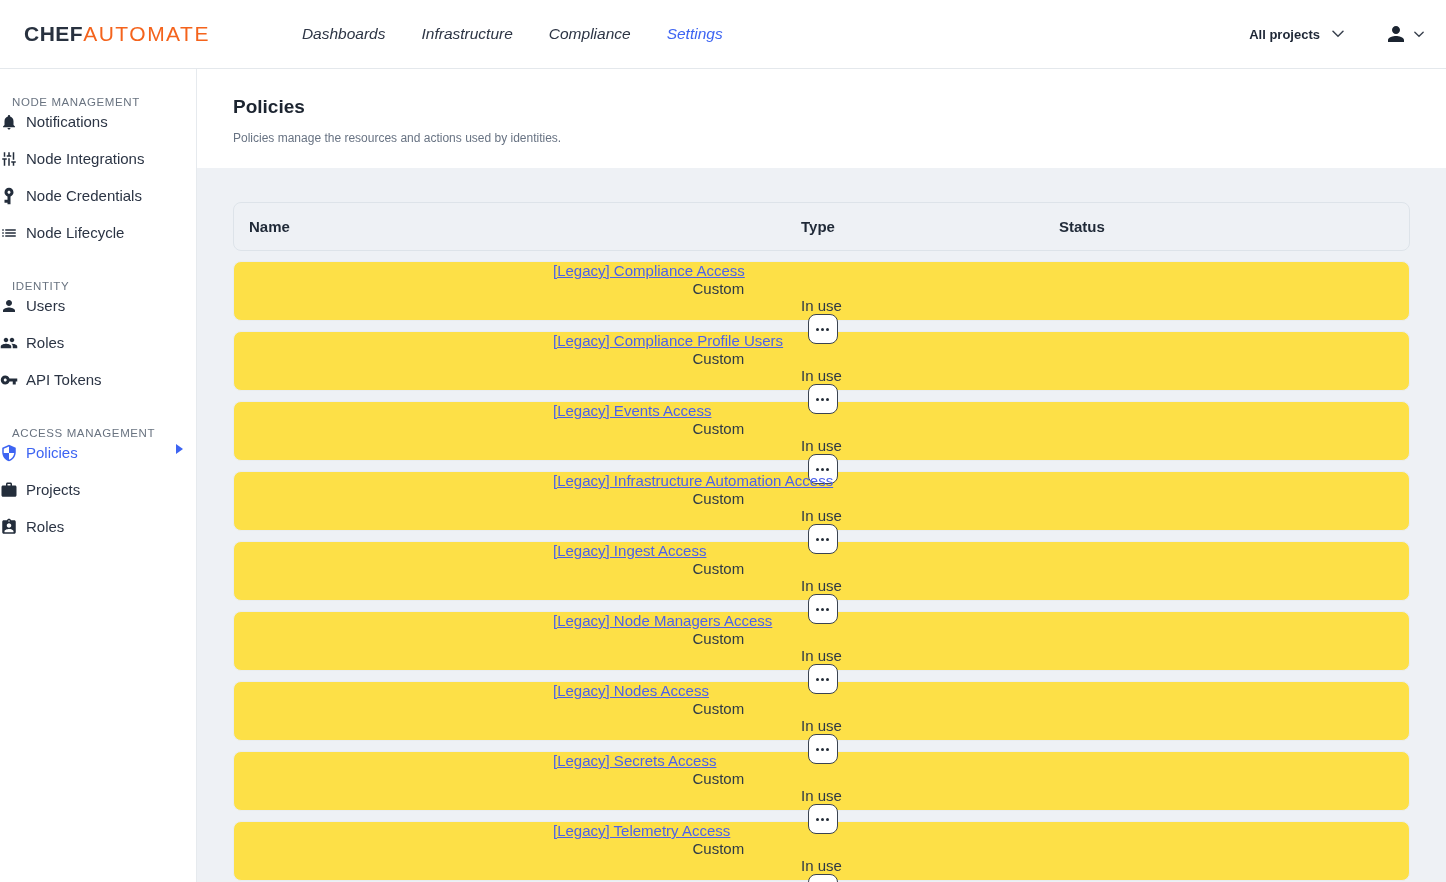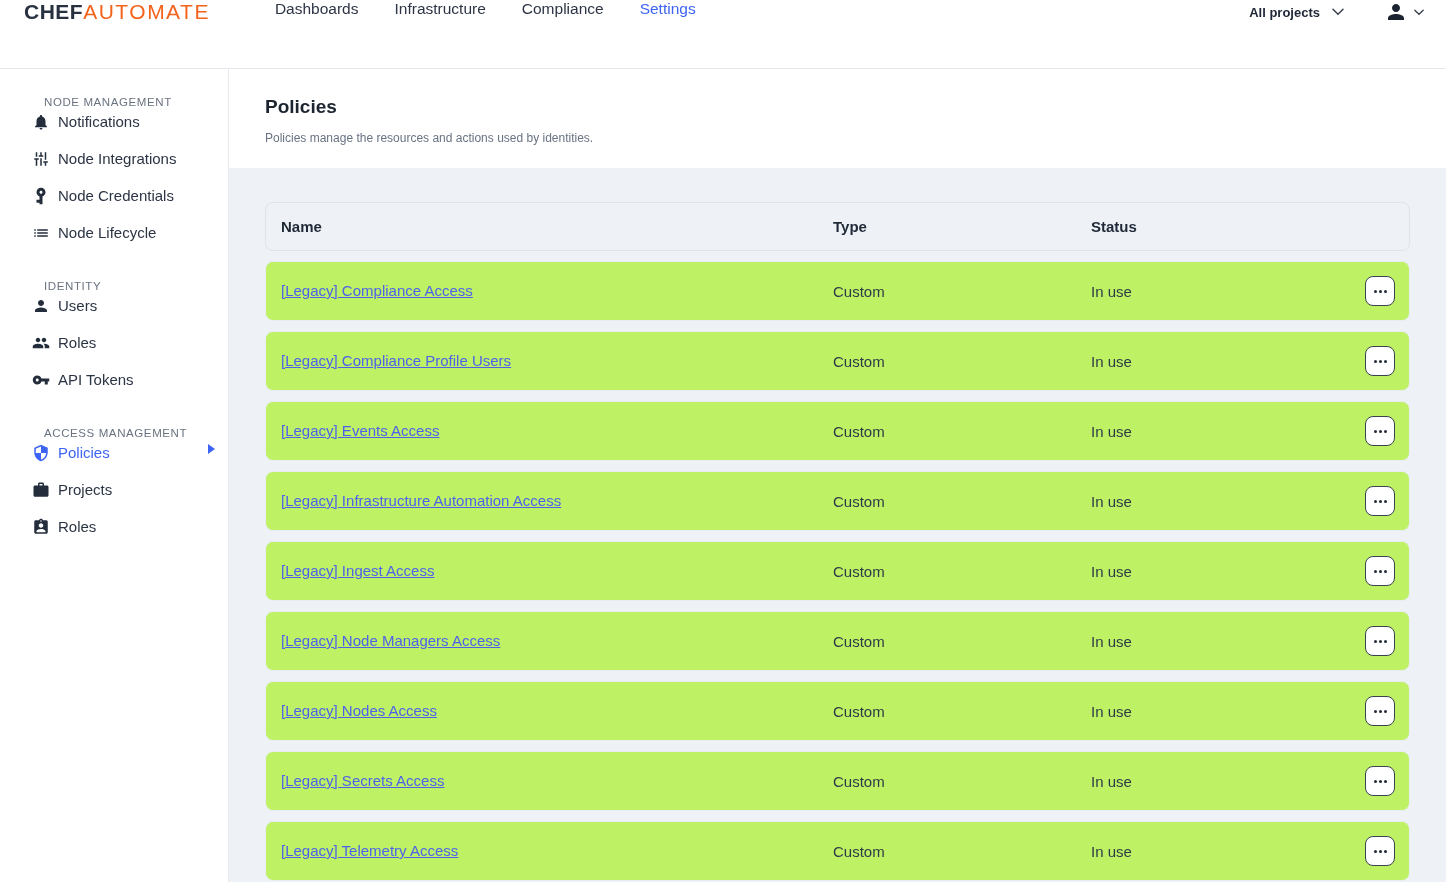--- a/index.html
+++ b/index.html
@@ -10,52 +10,52 @@
     color: #2b3444;
     overflow: hidden;
   }
 
   
   .topbar {
     height: 69px;
     background: #ffffff;
     border-bottom: 1px solid #e4e8ec;
     display: flex;
-    align-items: flex-start;
+    align-items: center;
   }
   .logo {
     margin-left: 24px;
     font-size: 21px;
     letter-spacing: 0.5px;
     white-space: nowrap;
     cursor: pointer;
   }
   .logo .chef { font-weight: bold; color: #28313f; }
   .logo .automate { font-weight: normal; color: #f4631c; letter-spacing: 1.5px; }
 
-  .main-nav { display: flex; margin-left: 65px; }
+  .main-nav { display: flex; margin-left: 92px; font-style: italic; }
   .nav-item {
     font-size: 15.5px;
     color: #2d3545;
     margin-right: 36px;
     cursor: pointer;
     text-decoration: none;
   }
   .nav-item.active { color: #3d64f2; }
 
   .topbar-right { margin-left: auto; display: flex; align-items: center; padding-right: 22px; }
   .projects-filter { display: flex; align-items: center; cursor: pointer; }
   .projects-filter .label { font-size: 13px; font-weight: bold; color: #1e2736; }
   .chev { margin-left: 12px; color: #39414e; display: inline-flex; }
   .user-menu { display: flex; align-items: center; margin-left: 40px; cursor: pointer; }
   .user-menu svg.person { color: #1b2430; }
   .user-menu .chev { margin-left: 6px; }
 
   
-  .layout { display: flex; height: 813px; margin-left: 32px; }
+  .layout { display: flex; height: 813px; }
 
   
   .sidebar {
     width: 197px;
     background: #ffffff;
     border-right: 1px solid #e6eaee;
     padding-top: 8px;
     flex: none;
   }
   .side-section-title {
@@ -107,23 +107,24 @@
   .cell-name { width: 567px; padding-left: 15px; }
   .cell-type { width: 258px; }
   .cell-status { flex: 1; }
   .cell-action { width: 60px; display: flex; justify-content: flex-end; padding-right: 14px; }
 
   .table-row {
     display: flex;
     align-items: center;
     height: 60px;
     margin-top: 10px;
-    background: #bef264;
+    background: #fde047;
     border: 1px solid #e9edf1;
     border-radius: 8px;
+    flex-direction: column;
   }
   .table-row .cell-name a {
     font-size: 15px;
     color: #4d62ea;
     text-decoration: underline;
     cursor: pointer;
   }
   .row-text { font-size: 15px; color: #2e3947; }
 
   .more-btn {

